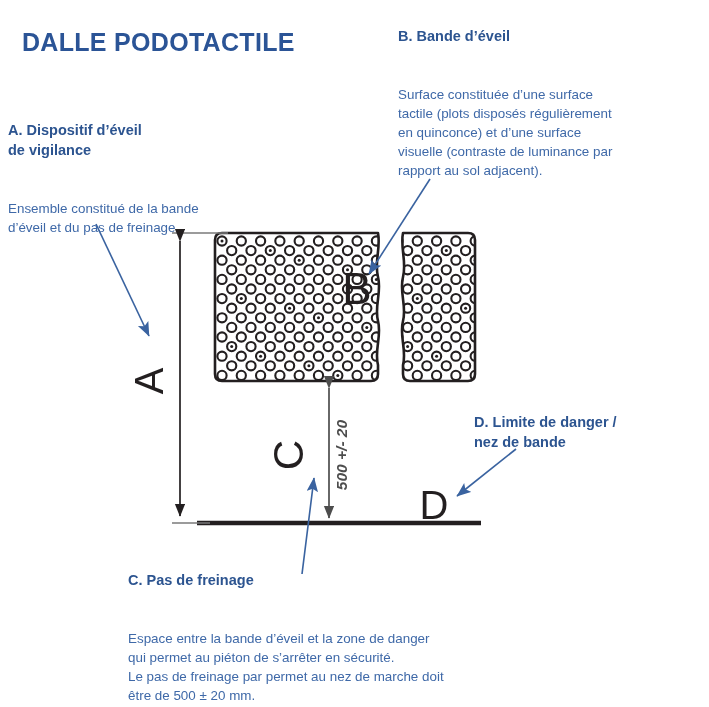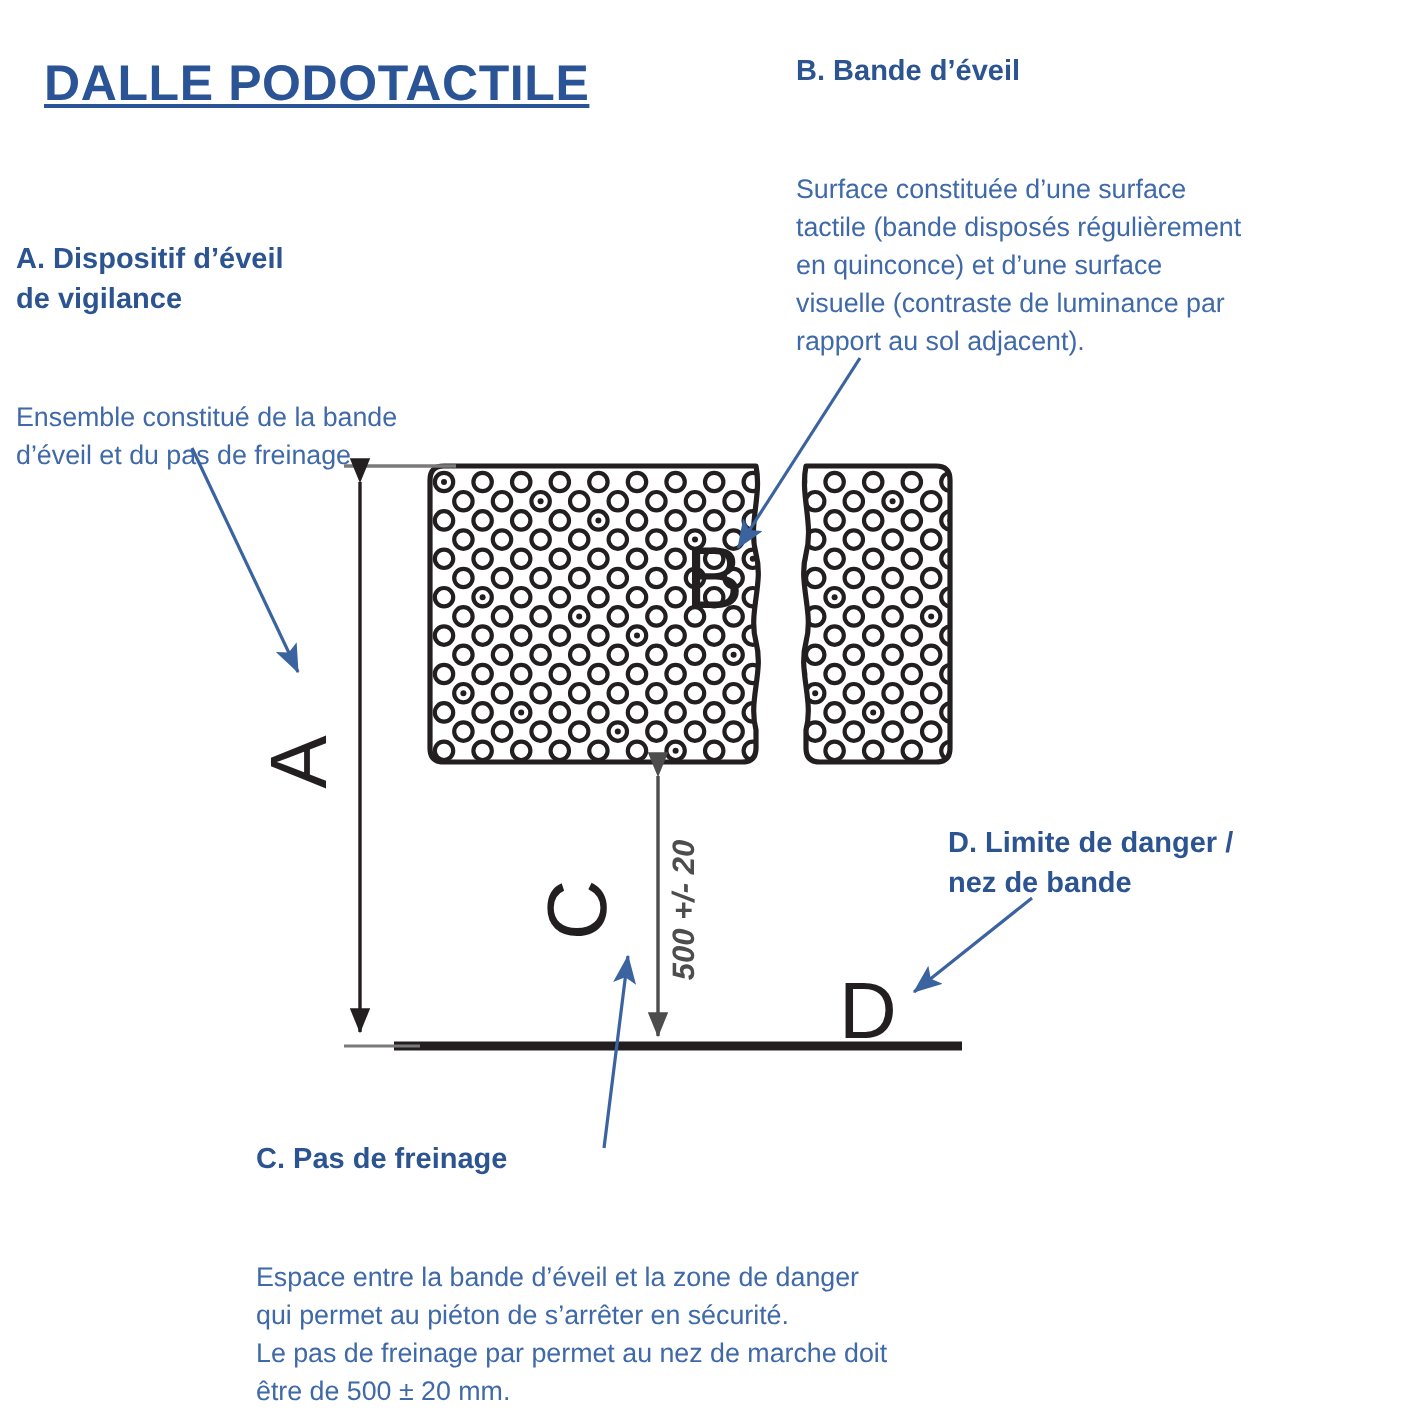--- a/index.html
+++ b/index.html
@@ -24,21 +24,20 @@
   
   .title {
     position: absolute;
     left: 22px;
     top: 28px;
     font-size: 25px;
     font-weight: bold;
     letter-spacing: 0.3px;
     color: #2b5496;
     white-space: nowrap;
-    text-decoration: underline;
   }
 
   
   .annot {
     position: absolute;
     text-align: left;
     color: #3a64a4;
     line-height: 1.42;
   }
   .annot .head {
@@ -104,21 +103,21 @@
       <span class="ln">d’éveil et du pas de freinage</span>
     </span>
   </div>
 
   <div class="annot" id="annot-b">
     <span class="head">
       <span>B. Bande d’éveil</span>
     </span>
     <span class="body">
       <span class="ln">Surface constituée d’une surface</span>
-      <span class="ln">tactile (bande disposés régulièrement</span>
+      <span class="ln">tactile (plots disposés régulièrement</span>
       <span class="ln">en quinconce) et d’une surface</span>
       <span class="ln">visuelle (contraste de luminance par</span>
       <span class="ln">rapport au sol adjacent).</span>
     </span>
   </div>
 
   <div class="annot" id="annot-c">
     <span class="head">
       <span>C.  Pas de freinage</span>
     </span>

